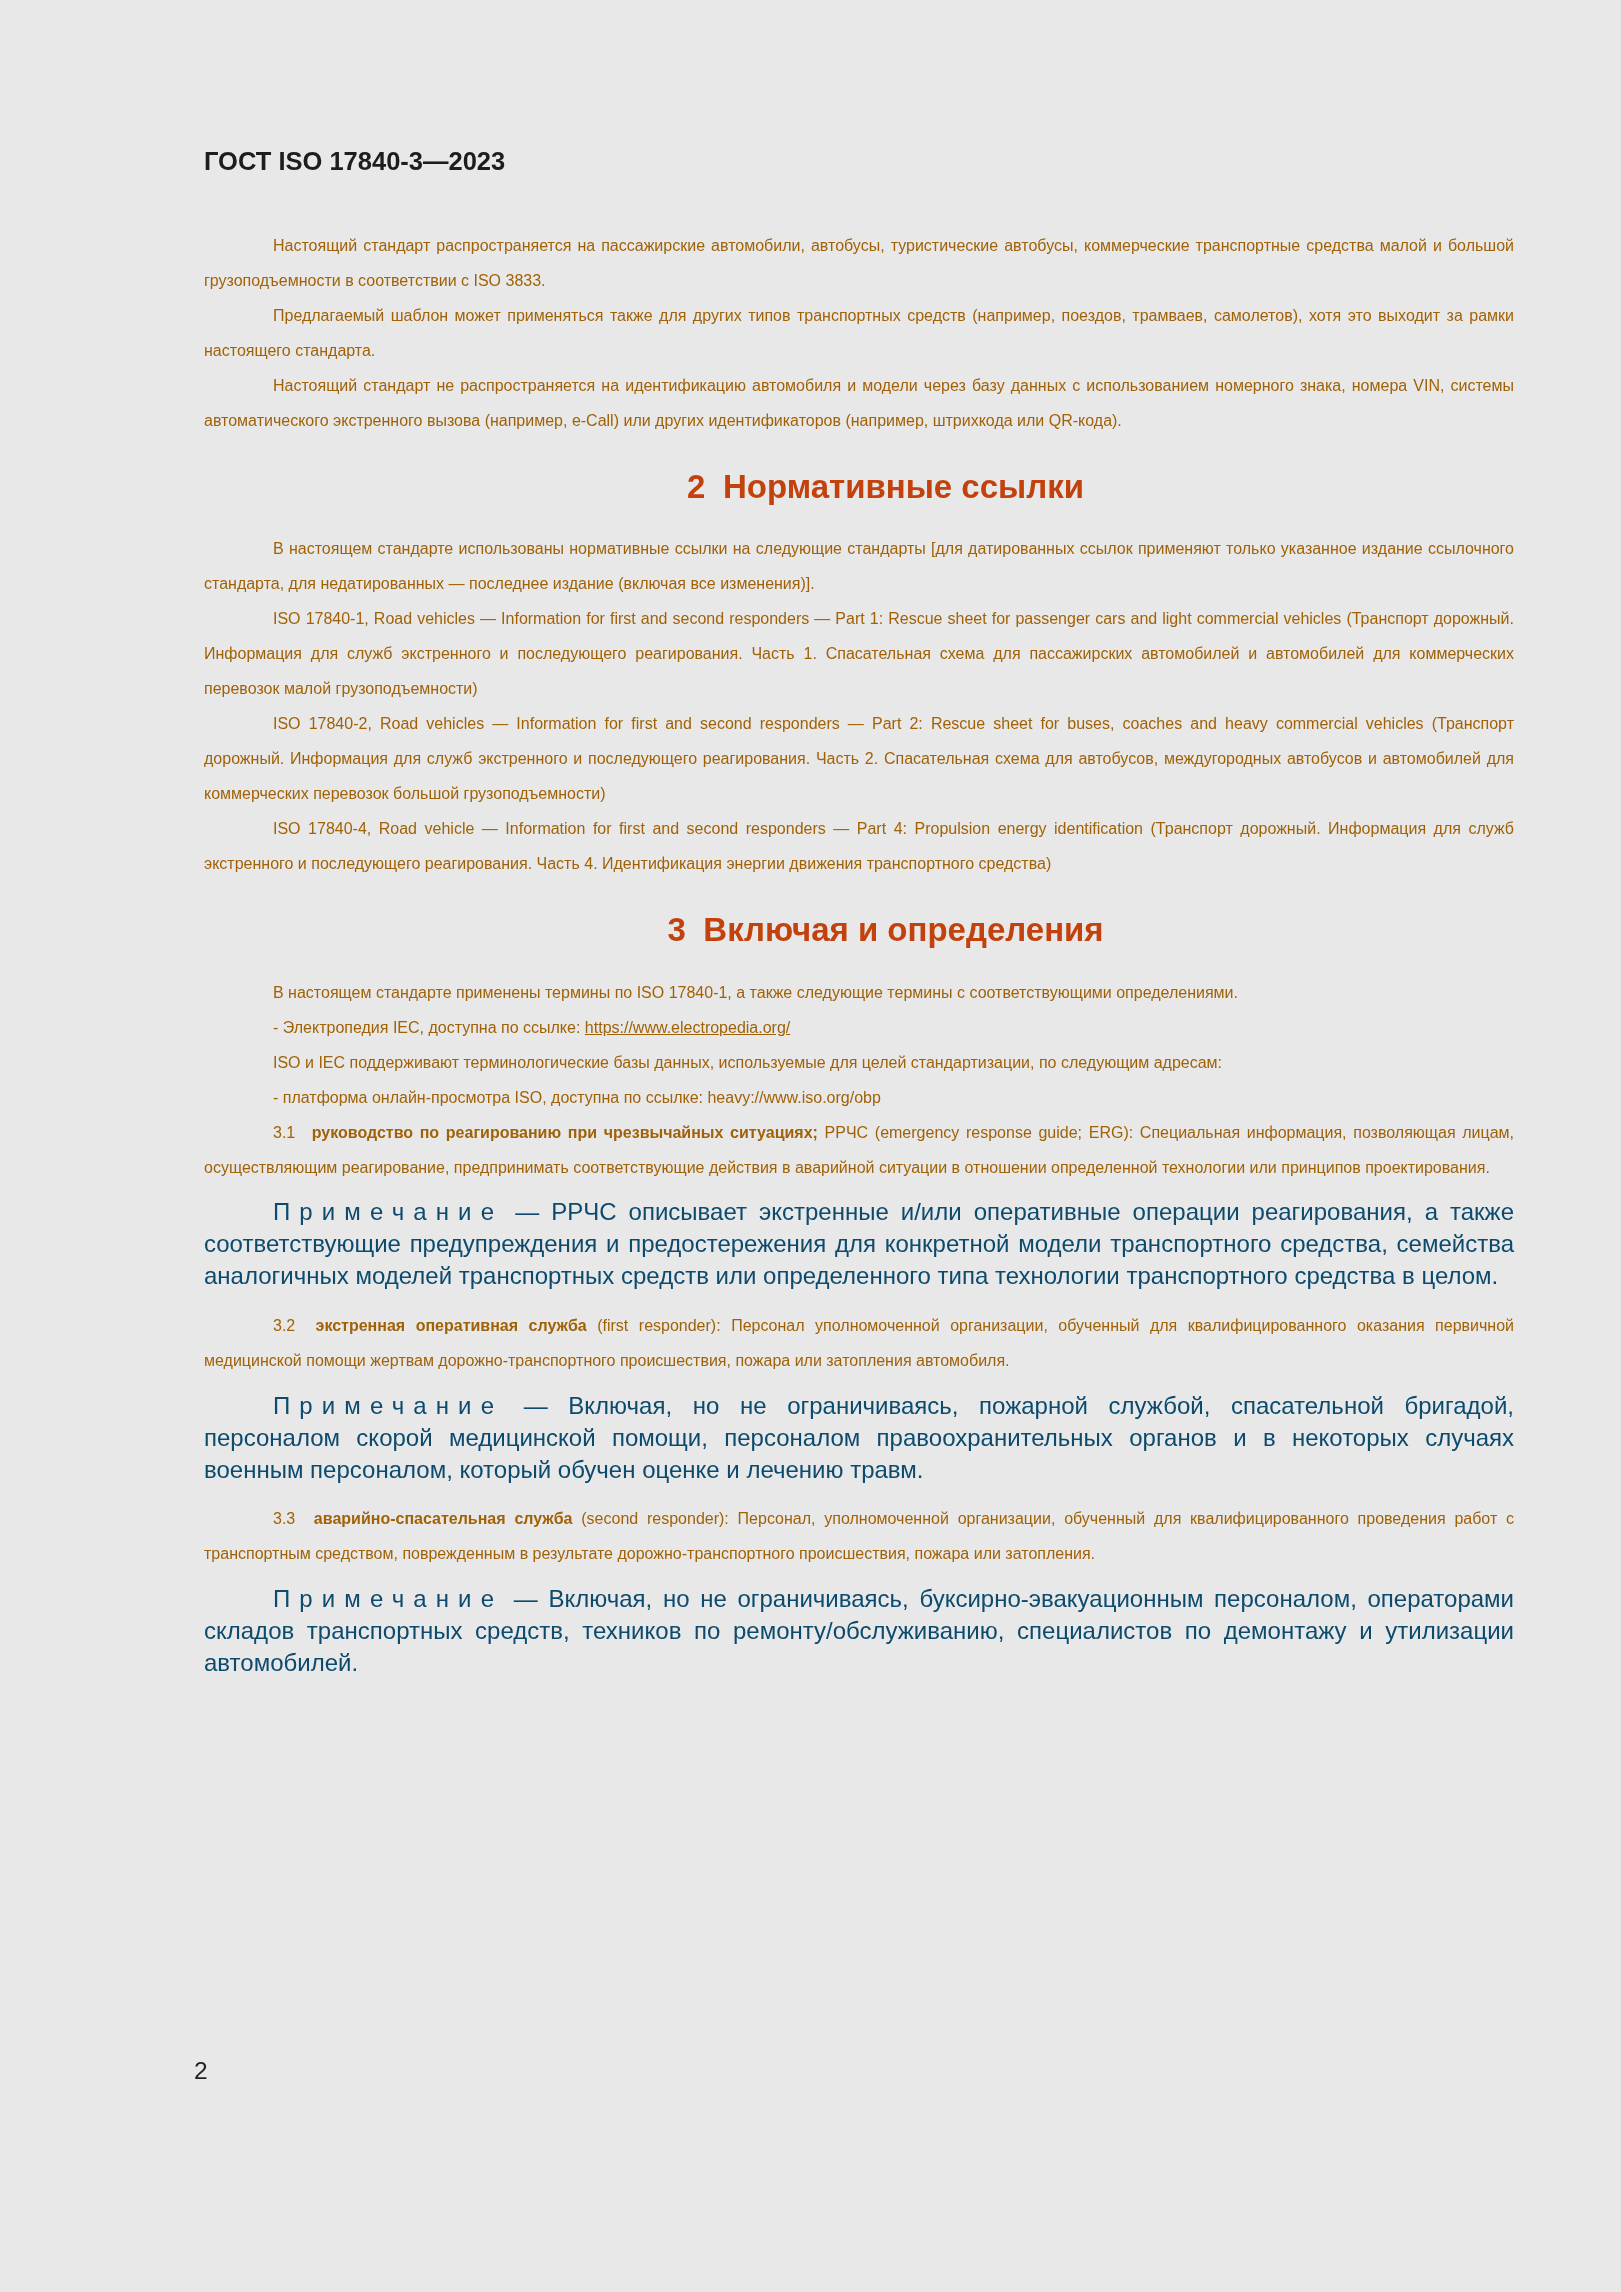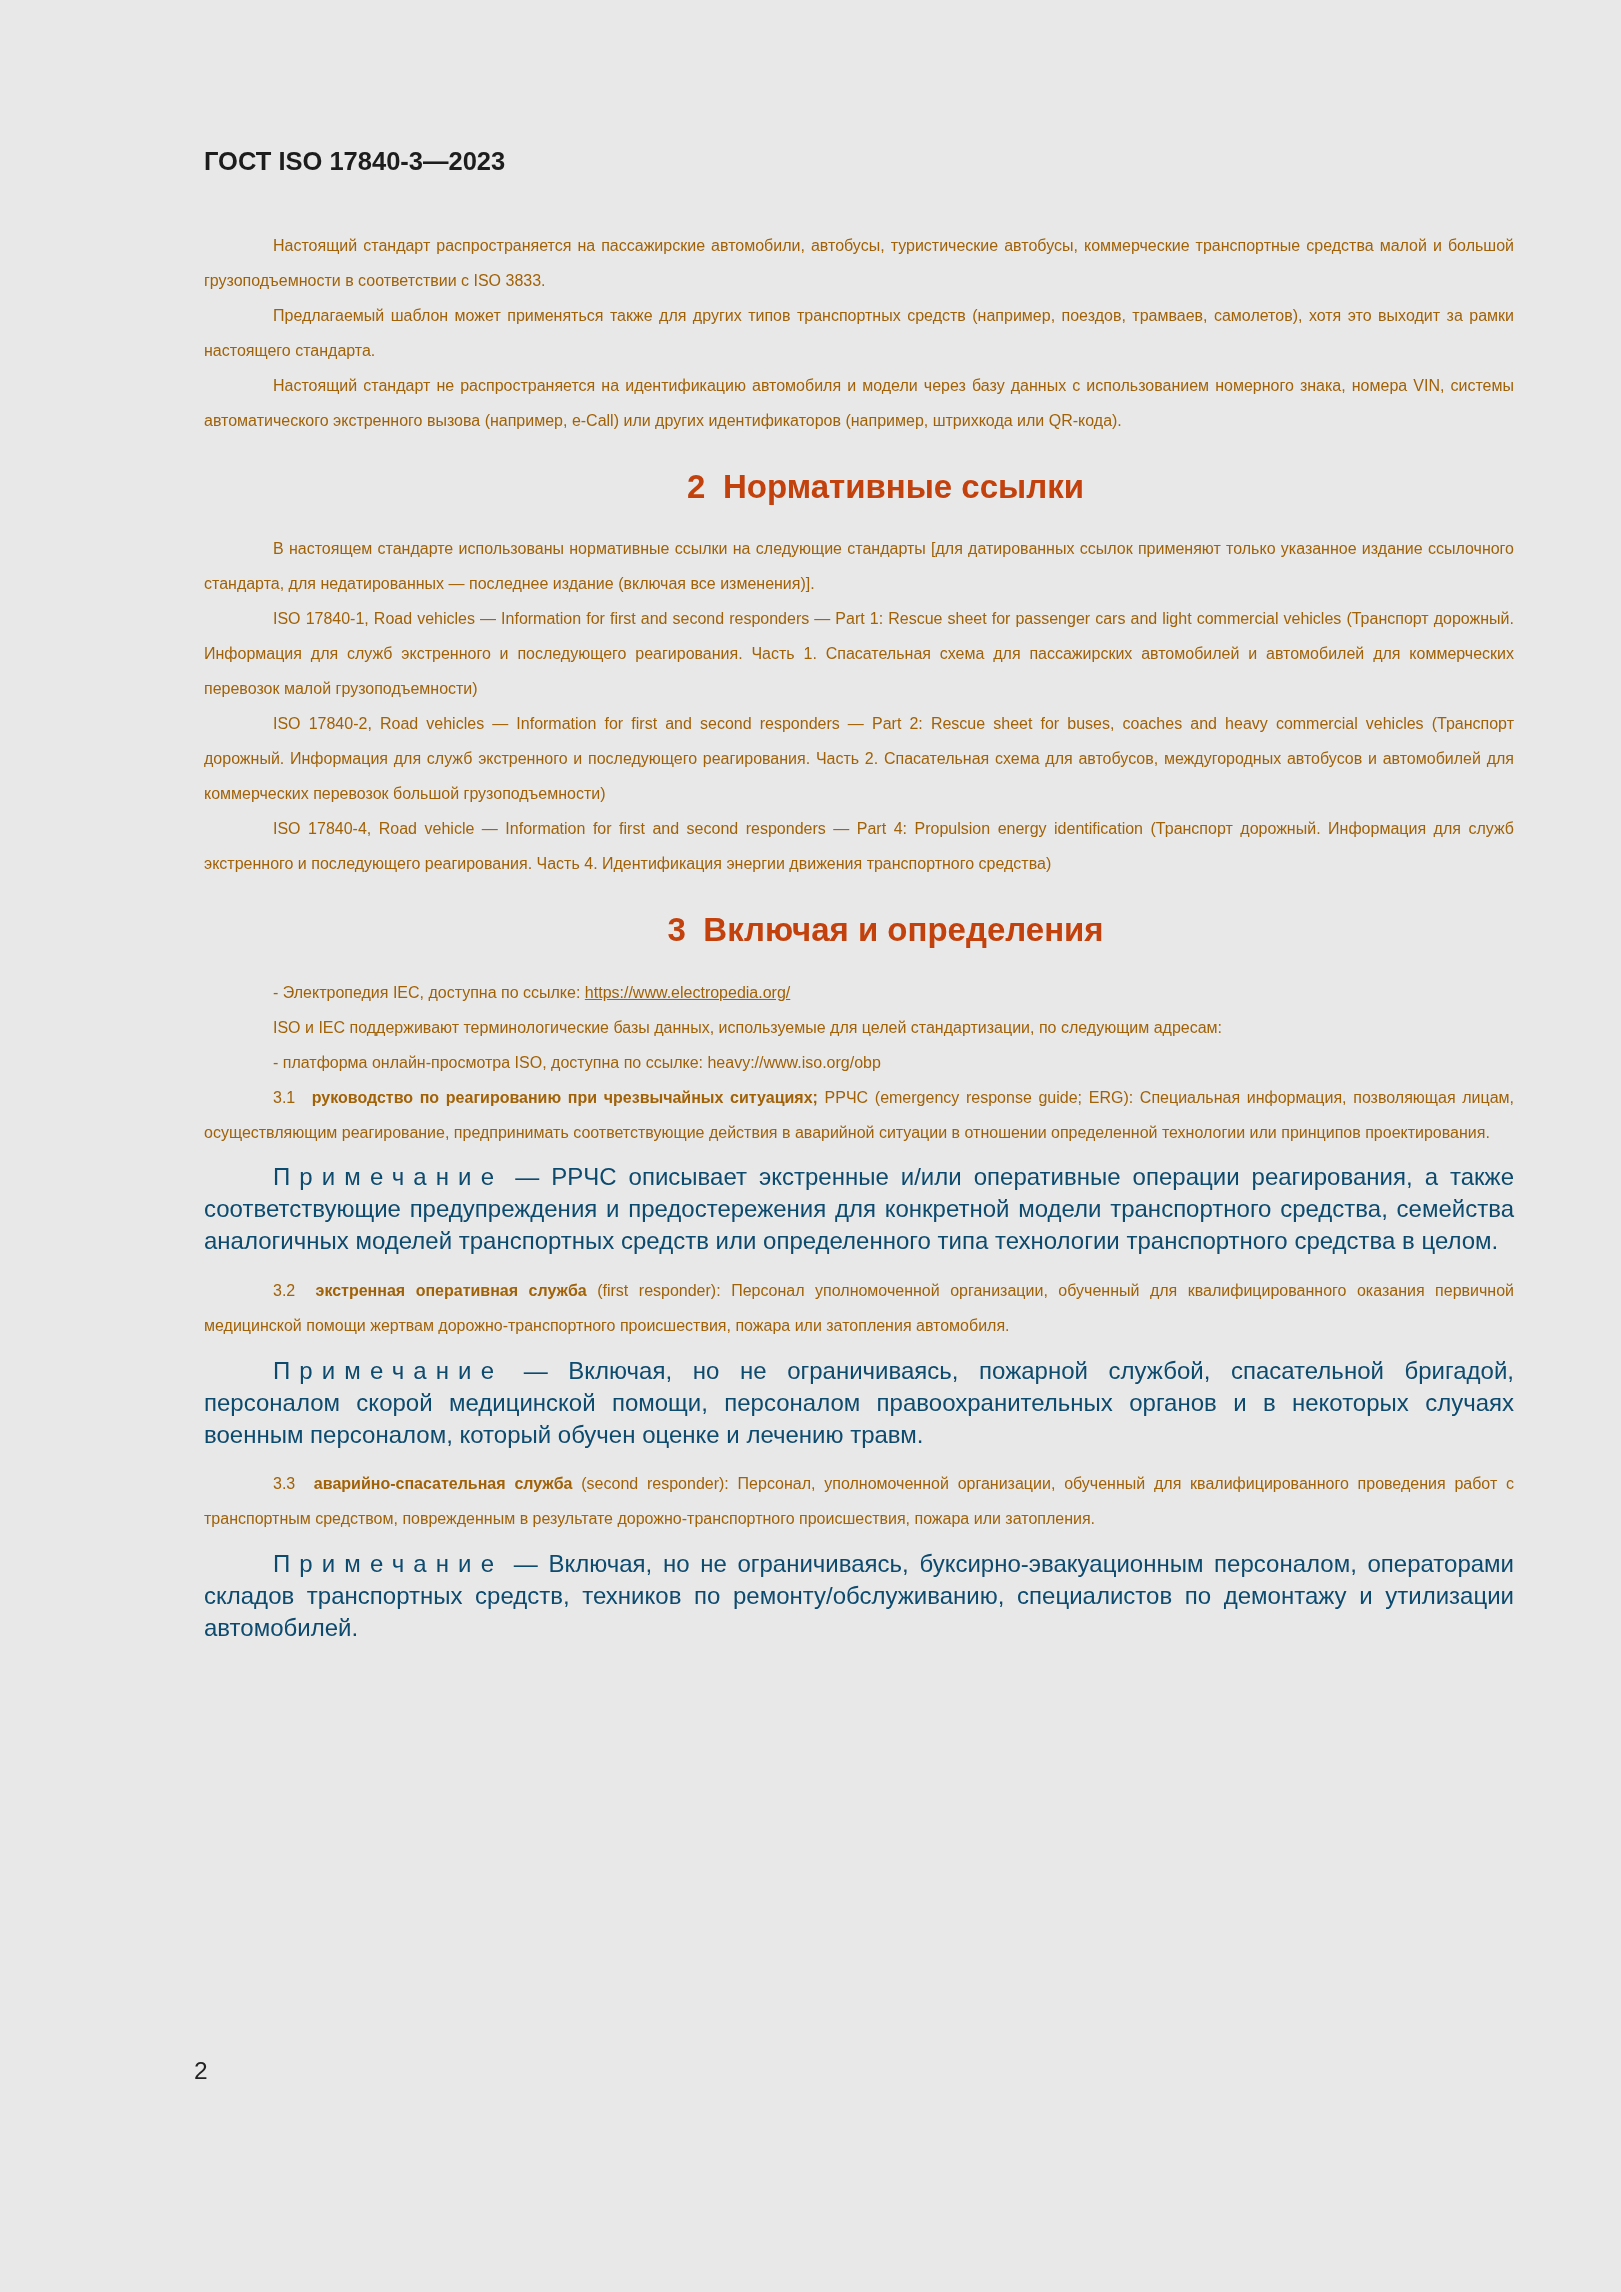--- a/index.html
+++ b/index.html
@@ -86,20 +86,21 @@
 
     <p class="p">В настоящем стандарте использованы нормативные ссылки на следующие стандарты [для датированных ссылок применяют только указанное издание ссылочного стандарта, для недатированных — последнее издание (включая все изменения)].</p>
     <p class="p">ISO 17840-1, Road vehicles — Information for first and second responders — Part 1: Rescue sheet for passenger cars and light commercial vehicles (Транспорт дорожный. Информация для служб экстренного и последующего реагирования. Часть 1. Спасательная схема для пассажирских автомобилей и автомобилей для коммерческих перевозок малой грузоподъемности)</p>
     <p class="p">ISO 17840-2, Road vehicles — Information for first and second responders — Part 2: Rescue sheet for buses, coaches and heavy commercial vehicles (Транспорт дорожный. Информация для служб экстренного и последующего реагирования. Часть 2. Спасательная схема для автобусов, междугородных автобусов и автомобилей для коммерческих перевозок большой грузоподъемности)</p>
     <p class="p">ISO 17840-4, Road vehicle — Information for first and second responders — Part 4: Propulsion energy identification (Транспорт дорожный. Информация для служб экстренного и последующего реагирования. Часть 4. Идентификация энергии движения транспортного средства)</p>
 
     <div class="h">
       <span class="h-num">3</span><span>Включая и определения</span>
     </div>
 
+    <p class="p">В настоящем стандарте применены термины по ISO 17840-1, а также следующие термины с соответствующими определениями.</p>
     <p class="p">
       <span>- Электропедия IEC, доступна по ссылке: </span>
       <a class="link u">https://www.electropedia.org/</a>
     </p>
 
     <p class="p">ISO и IEC поддерживают терминологические базы данных, используемые для целей стандартизации, по следующим адресам:</p>
     <p class="p">
       <span>- платформа онлайн-просмотра ISO, доступна по ссылке: </span>
       <a class="link">heavy://www.iso.org/obp</a>
     </p>

